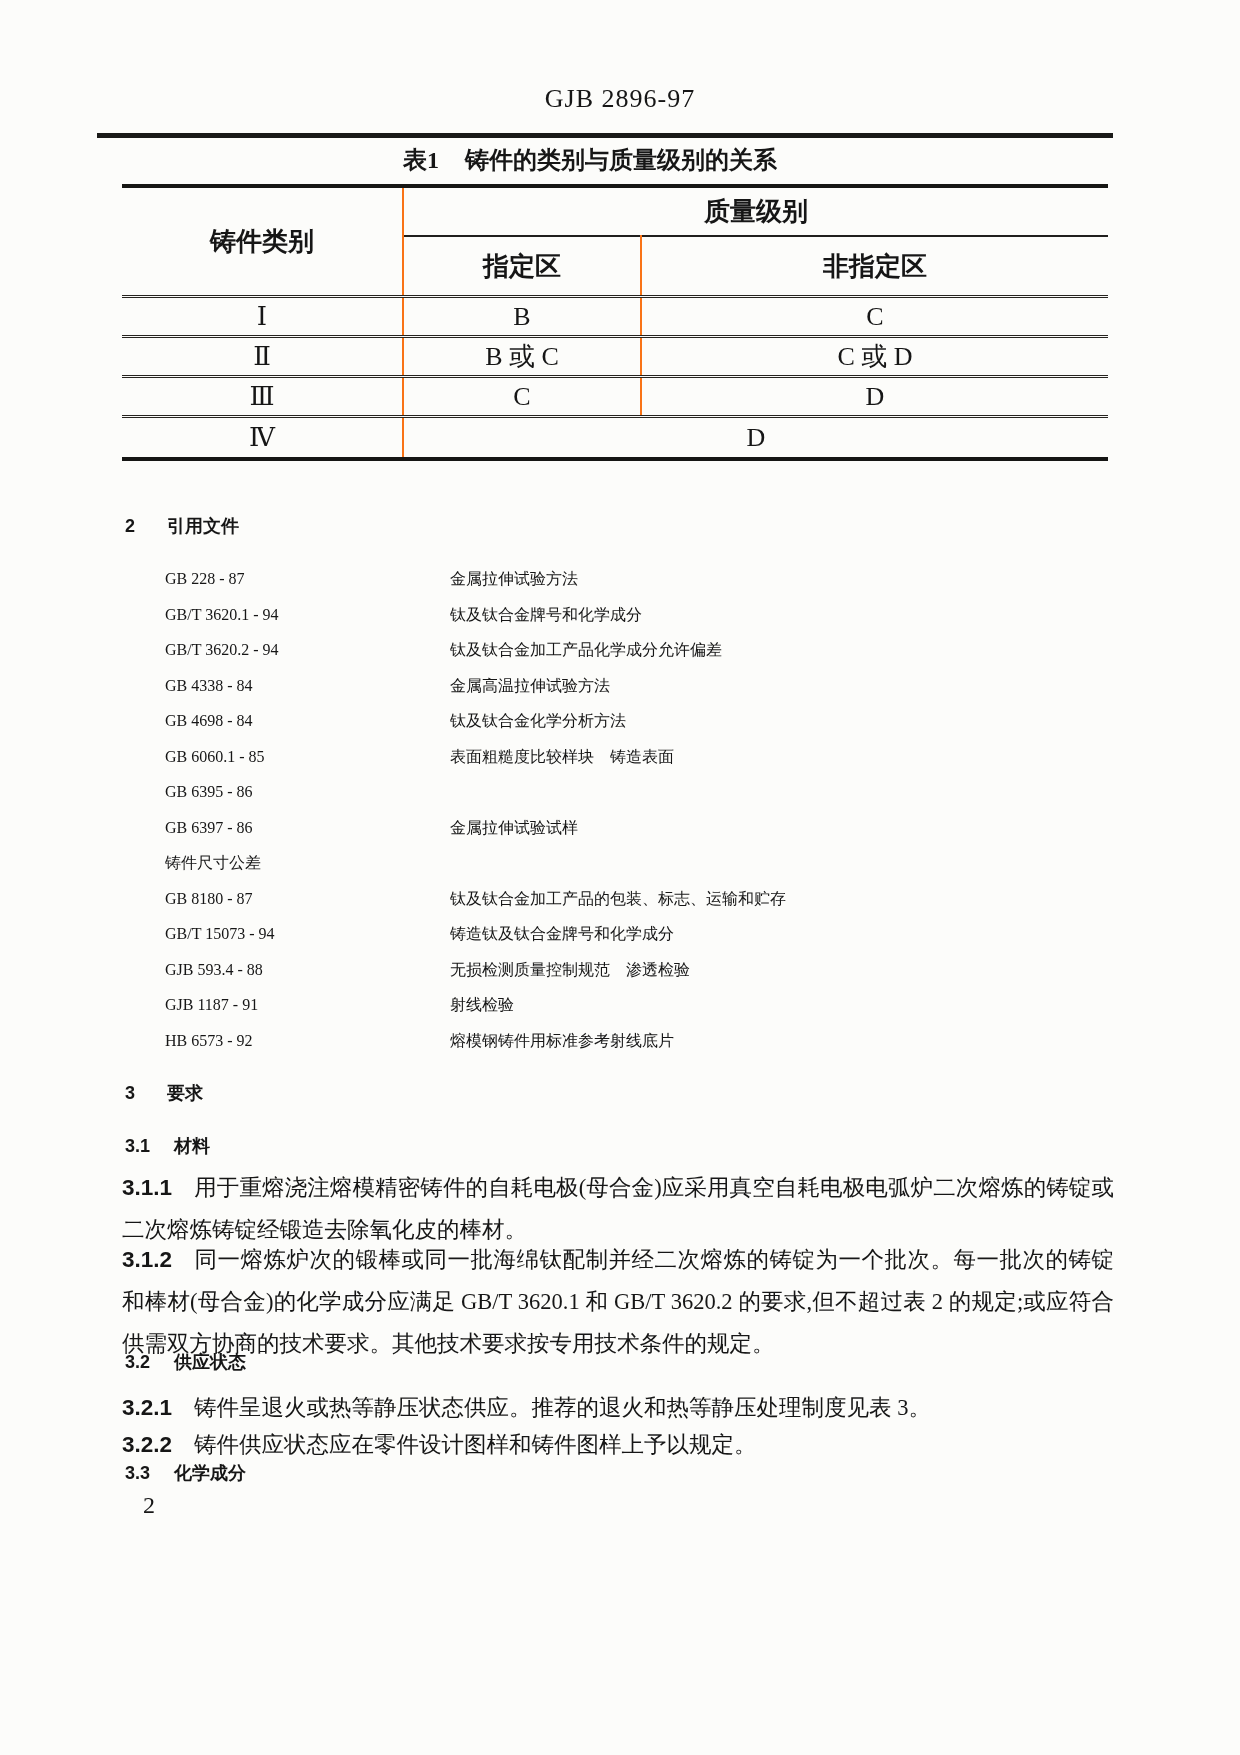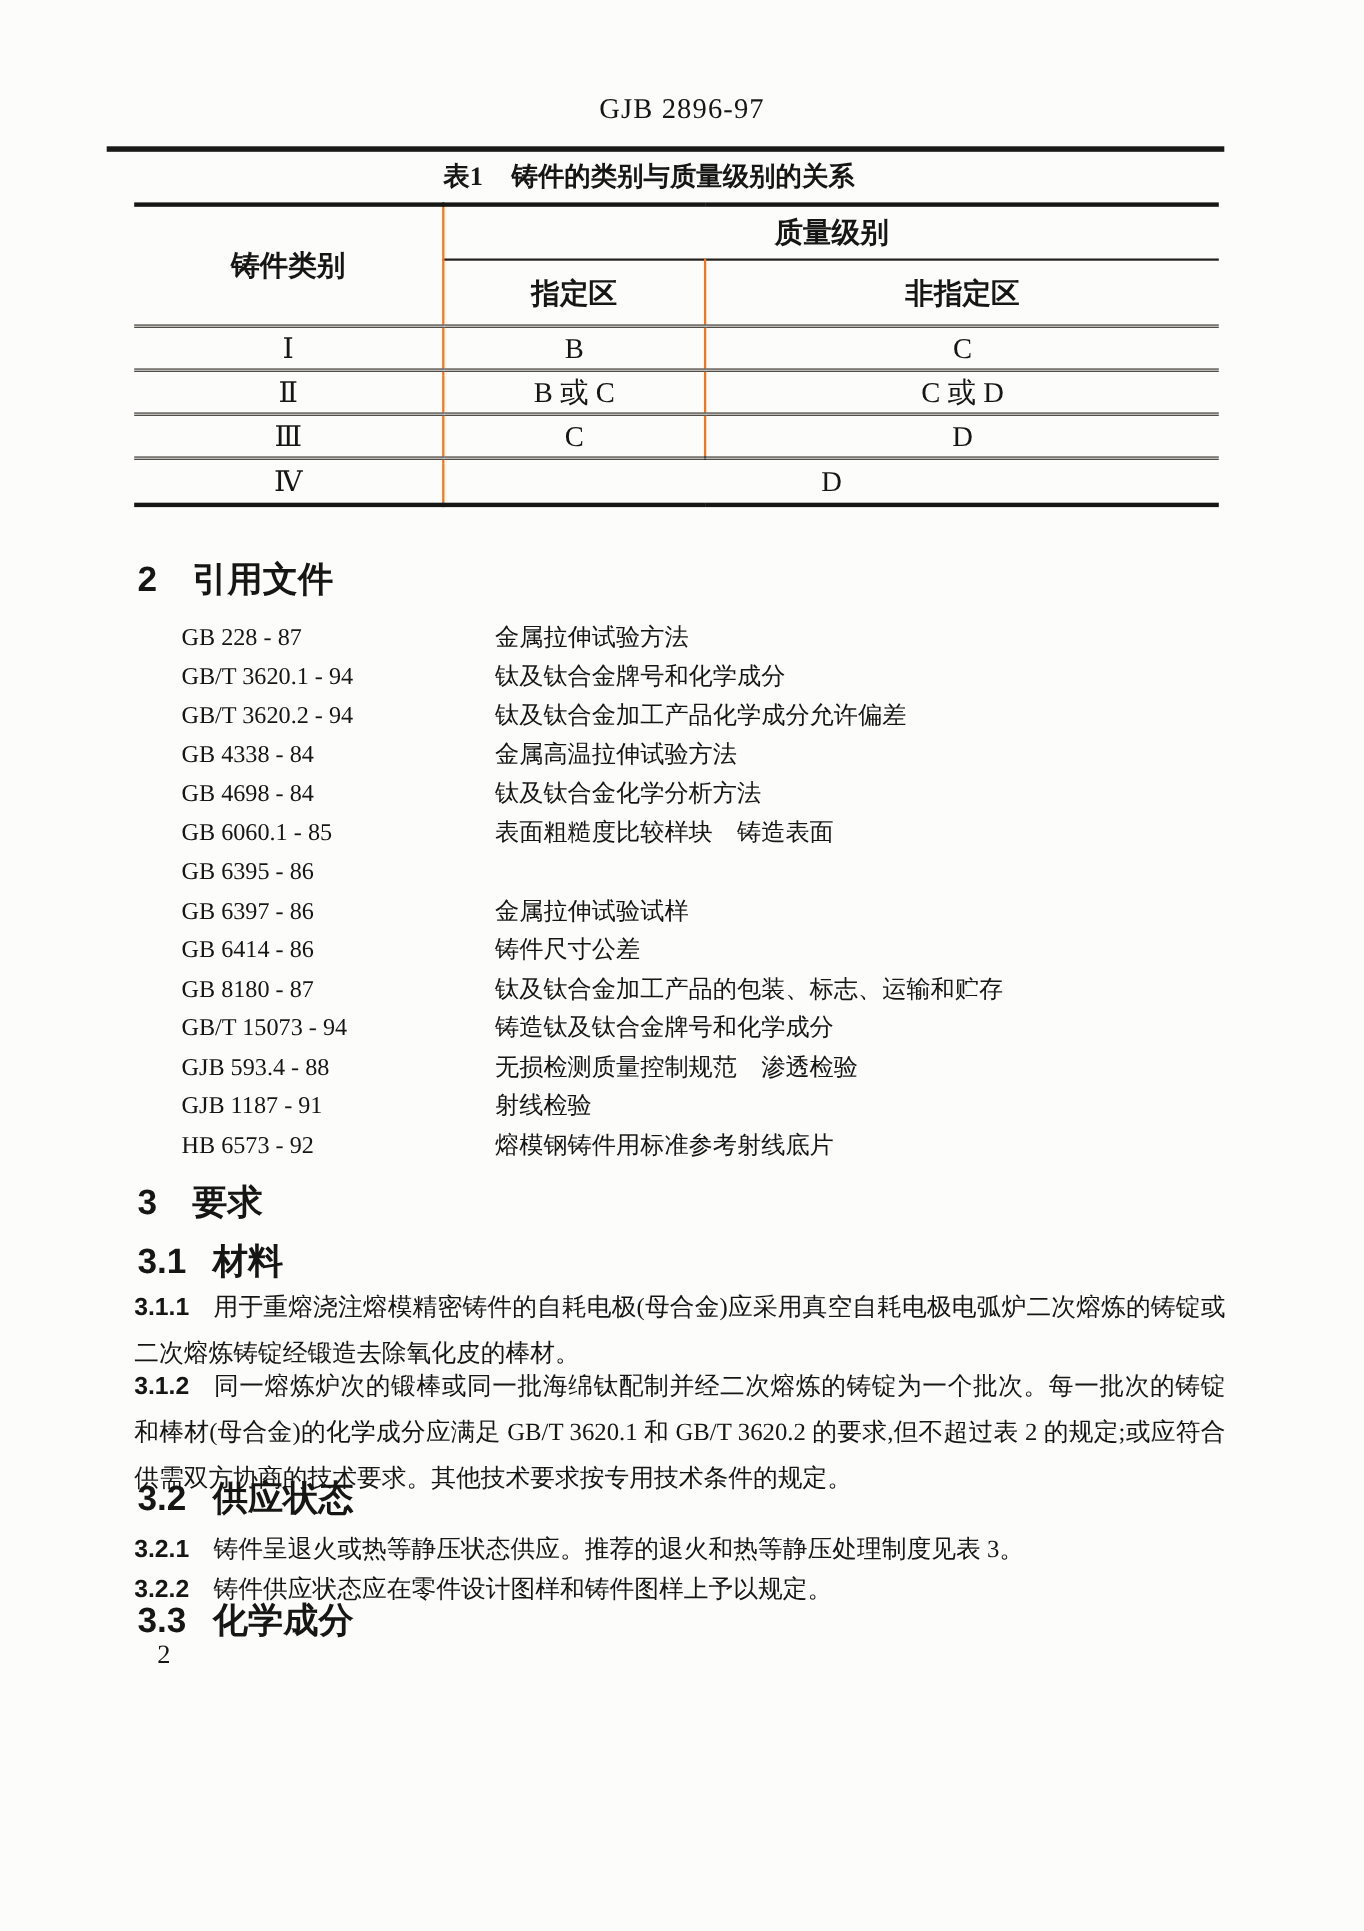--- a/index.html
+++ b/index.html
@@ -49,28 +49,28 @@
   td.vline{border-right:2px solid #f97316;}
   tr.hrow1 td{height:47px;}
   tr.hrow2 td{height:58px;border-top:2px solid #201f1d;}
   tr.drow td{height:37px;border-top:3px double #26241f;}
   tr.lastrow td{height:39px;border-top:3px double #26241f;}
   td.data{font-family:"Liberation Serif","DejaVu Serif",serif;font-size:22px;}
   
   .sec-h{
     position:absolute;left:125px;
     font-family:"Liberation Sans","DejaVu Sans",sans-serif;
-    font-weight:bold;font-size:32px;line-height:28px;
+    font-weight:bold;font-size:18px;line-height:28px;
     white-space:nowrap;
   }
   .sec-h .num-wide{display:inline-block;margin-right:32px;}
   .sec-h .num-mid{display:inline-block;margin-right:24px;}
   
   .ref-list{position:absolute;top:561px;left:165px;width:960px;}
-  .ref-row{display:flex;line-height:35.5px;font-size:22px;}
+  .ref-row{display:flex;line-height:35.5px;font-size:16px;}
   .ref-code{width:285px;flex:0 0 285px;}
   .ref-title{flex:1;}
   
   .para{
     position:absolute;left:122px;width:992px;
     font-size:22.5px;line-height:42px;
     text-align:justify;
   }
   .clause-num{
     font-family:"Liberation Sans","DejaVu Sans",sans-serif;
@@ -161,21 +161,20 @@
         <span class="ref-title">表面粗糙度比较样块　铸造表面</span>
       </div>
     <div class="ref-row">
         <span class="ref-code">GB 6395 - 86</span>
       </div>
     <div class="ref-row">
         <span class="ref-code">GB 6397 - 86</span>
         <span class="ref-title">金属拉伸试验试样</span>
       </div>
     <div class="ref-row">
-        <span class="ref-code">GB 6414 - 86</span>
         <span class="ref-title">铸件尺寸公差</span>
       </div>
     <div class="ref-row">
         <span class="ref-code">GB 8180 - 87</span>
         <span class="ref-title">钛及钛合金加工产品的包装、标志、运输和贮存</span>
       </div>
     <div class="ref-row">
         <span class="ref-code">GB/T 15073 - 94</span>
         <span class="ref-title">铸造钛及钛合金牌号和化学成分</span>
       </div>

